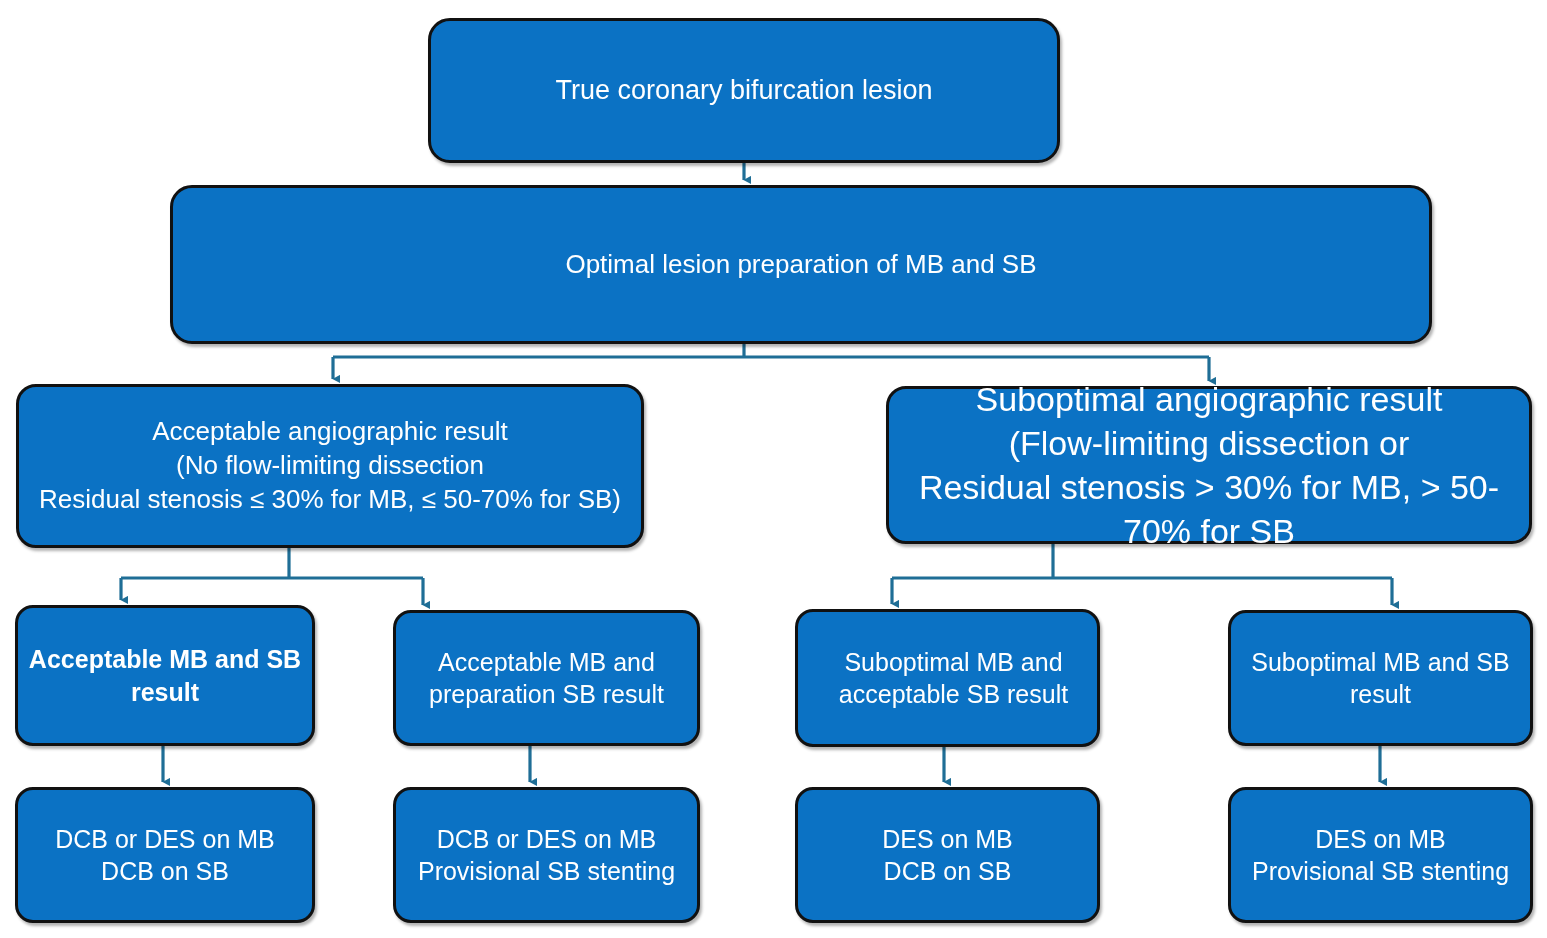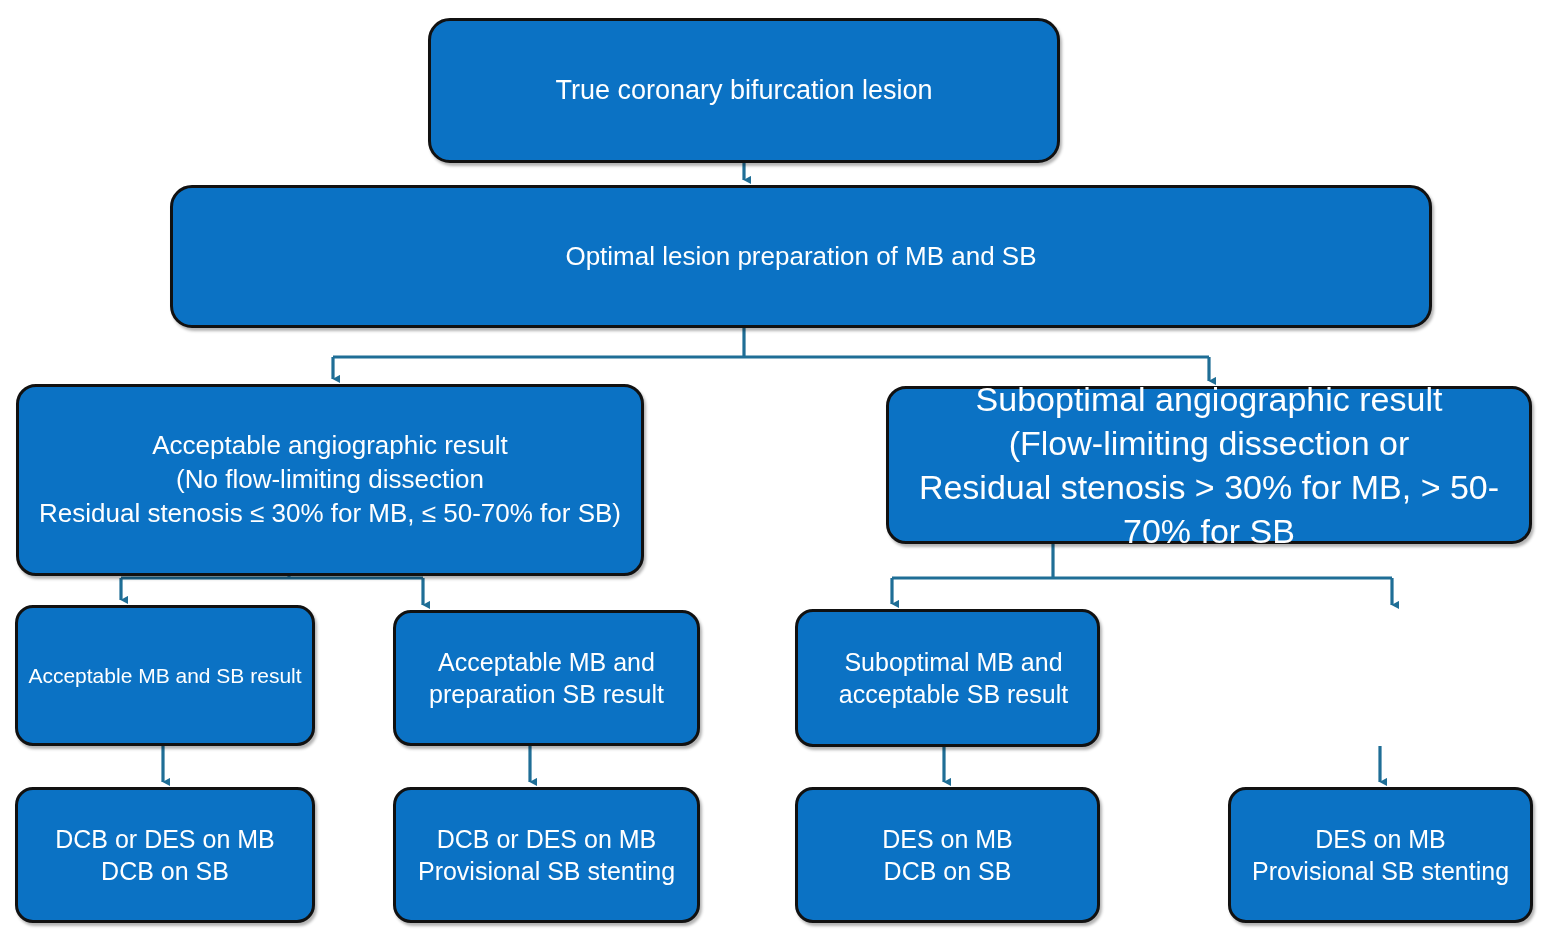--- a/index.html
+++ b/index.html
@@ -27,26 +27,26 @@
     text-align:center;
     line-height:1.30;
     padding:4px 10px;
     box-shadow:2px 3px 3px rgba(0,0,0,0.30);
   }
   .node .txt{width:100%;white-space:pre-line;}
 
   
   #n-root{left:428px;top:18px;width:632px;height:145px;font-size:27px;border-radius:22px;}
   
-  #n-prep{left:170px;top:185px;width:1262px;height:143px;font-size:26px;border-radius:22px;}
+  #n-prep{left:170px;top:185px;width:1262px;height:159px;font-size:26px;border-radius:22px;}
   
-  #n-accept{left:16px;top:384px;width:628px;height:192px;font-size:26px;border-radius:20px;}
+  #n-accept{left:16px;top:384px;width:628px;height:164px;font-size:26px;border-radius:20px;}
   #n-subopt{left:886px;top:386px;width:646px;height:158px;font-size:34px;border-radius:20px;}
   
-  #n-r4-1{left:15px;top:605px;width:300px;height:141px;font-size:21px;}
+  #n-r4-1{left:15px;top:605px;width:300px;height:141px;font-size:25px;font-weight:bold;}
   #n-r4-2{left:393px;top:610px;width:307px;height:136px;font-size:25px;}
   #n-r4-3{left:795px;top:609px;width:305px;height:138px;font-size:25px;padding-left:22px;}
   #n-r4-4{left:1228px;top:610px;width:305px;height:136px;font-size:25px;}
   
   #n-r5-1{left:15px;top:787px;width:300px;height:136px;font-size:25px;}
   #n-r5-2{left:393px;top:787px;width:307px;height:136px;font-size:25px;}
   #n-r5-3{left:795px;top:787px;width:305px;height:136px;font-size:25px;}
   #n-r5-4{left:1228px;top:787px;width:305px;height:136px;font-size:25px;}
 </style>
 </head>
@@ -109,20 +109,23 @@
 
   <div class="node" id="n-r4-1">
     <span class="txt">Acceptable MB and SB result</span>
   </div>
   <div class="node" id="n-r4-2">
     <span class="txt">Acceptable MB and preparation SB result</span>
   </div>
   <div class="node" id="n-r4-3">
     <span class="txt">Suboptimal MB and acceptable SB result</span>
   </div>
+  <div class="node" id="n-r4-4">
+    <span class="txt">Suboptimal MB and SB result</span>
+  </div>
 
   <div class="node" id="n-r5-1">
     <span class="txt">DCB or DES on MB
 DCB on SB</span>
   </div>
   <div class="node" id="n-r5-2">
     <span class="txt">DCB or DES on MB
 Provisional SB stenting</span>
   </div>
   <div class="node" id="n-r5-3">

